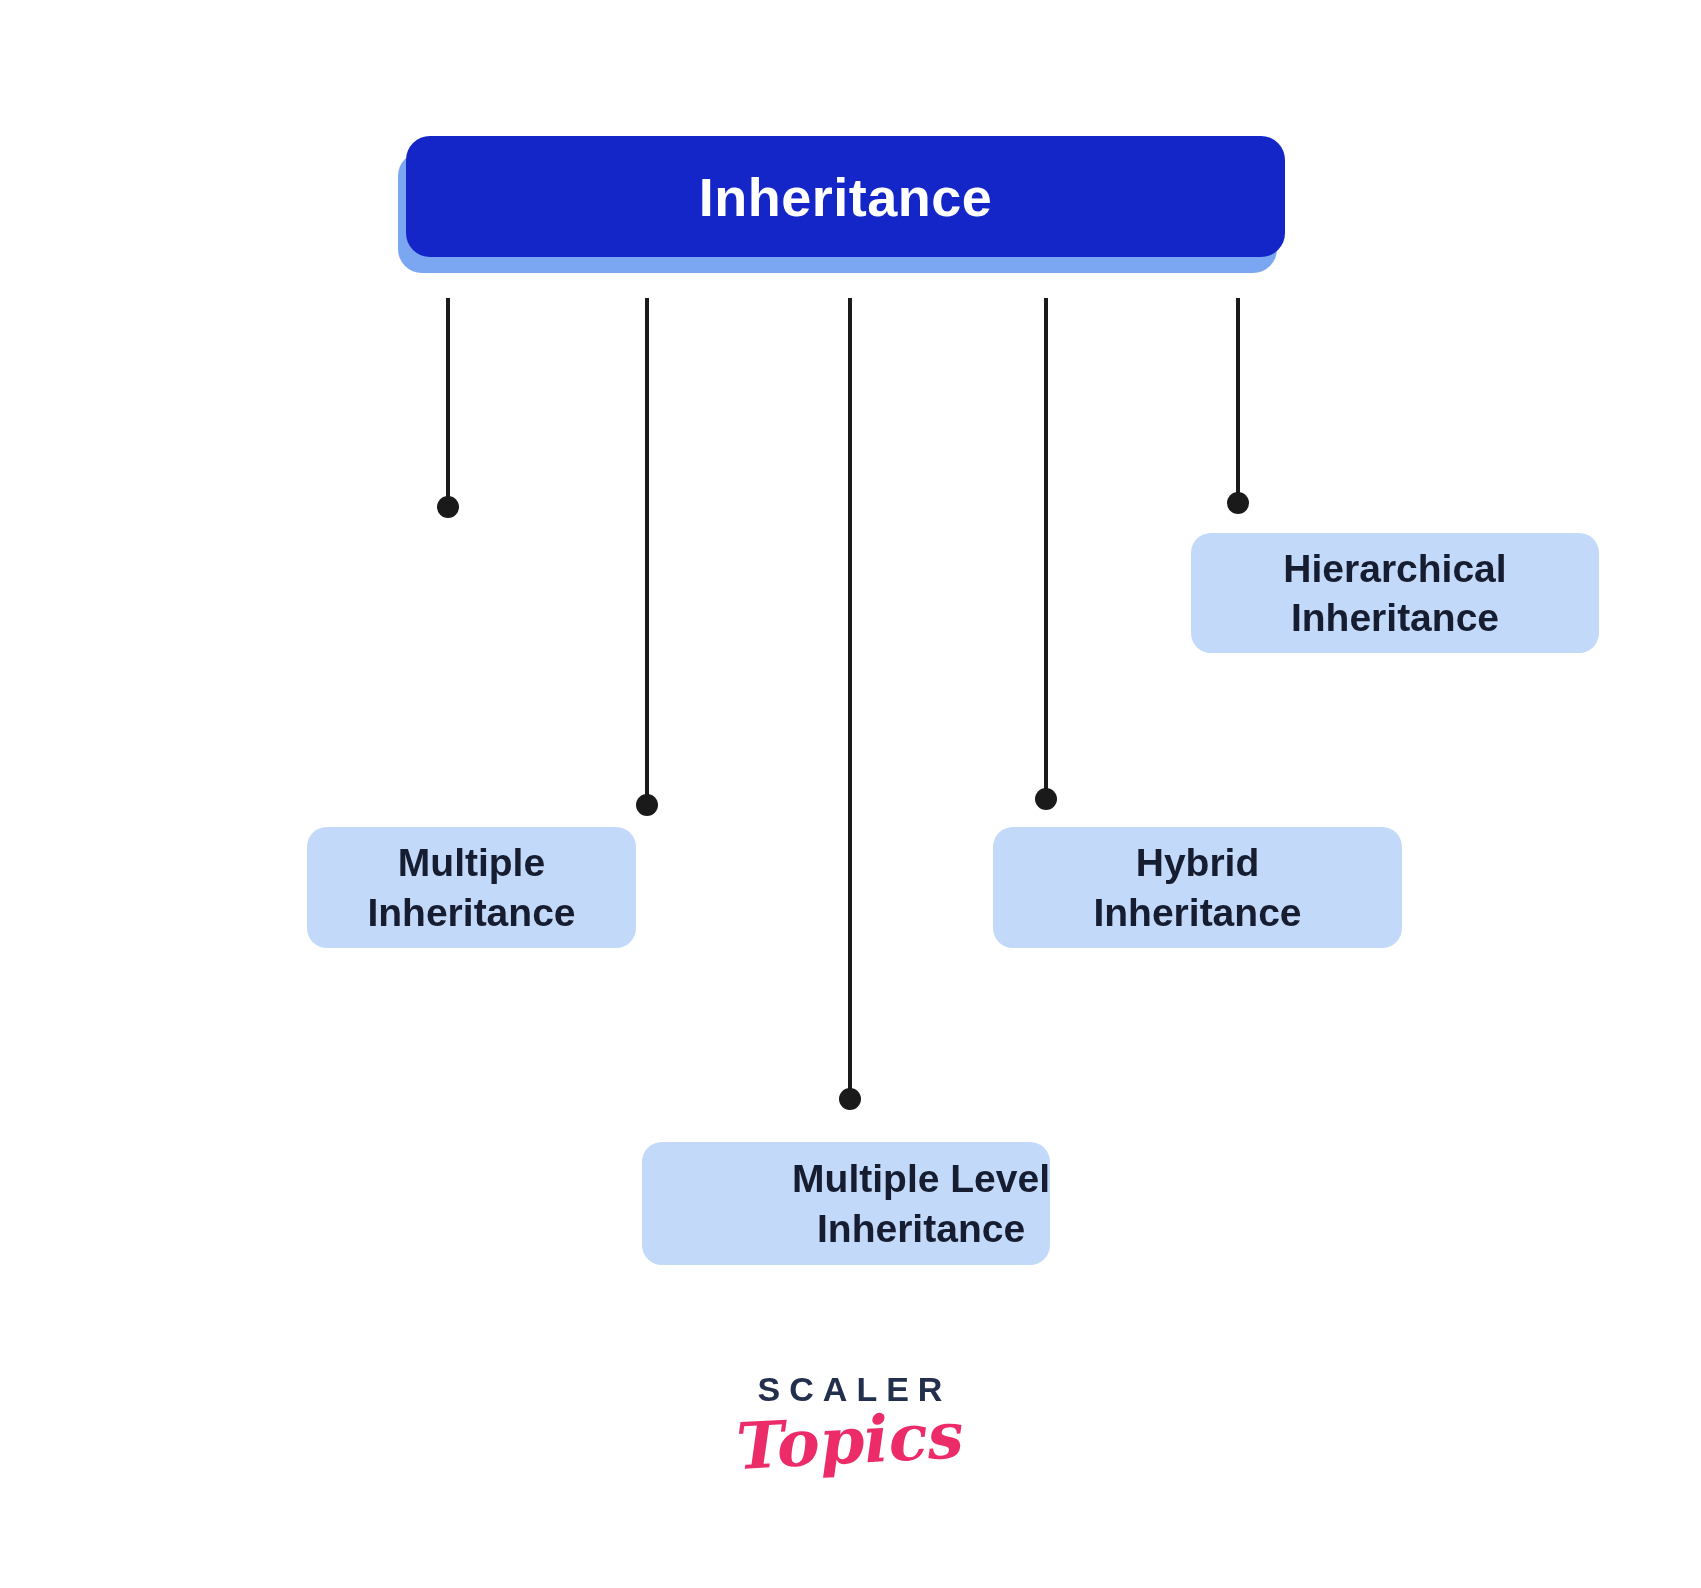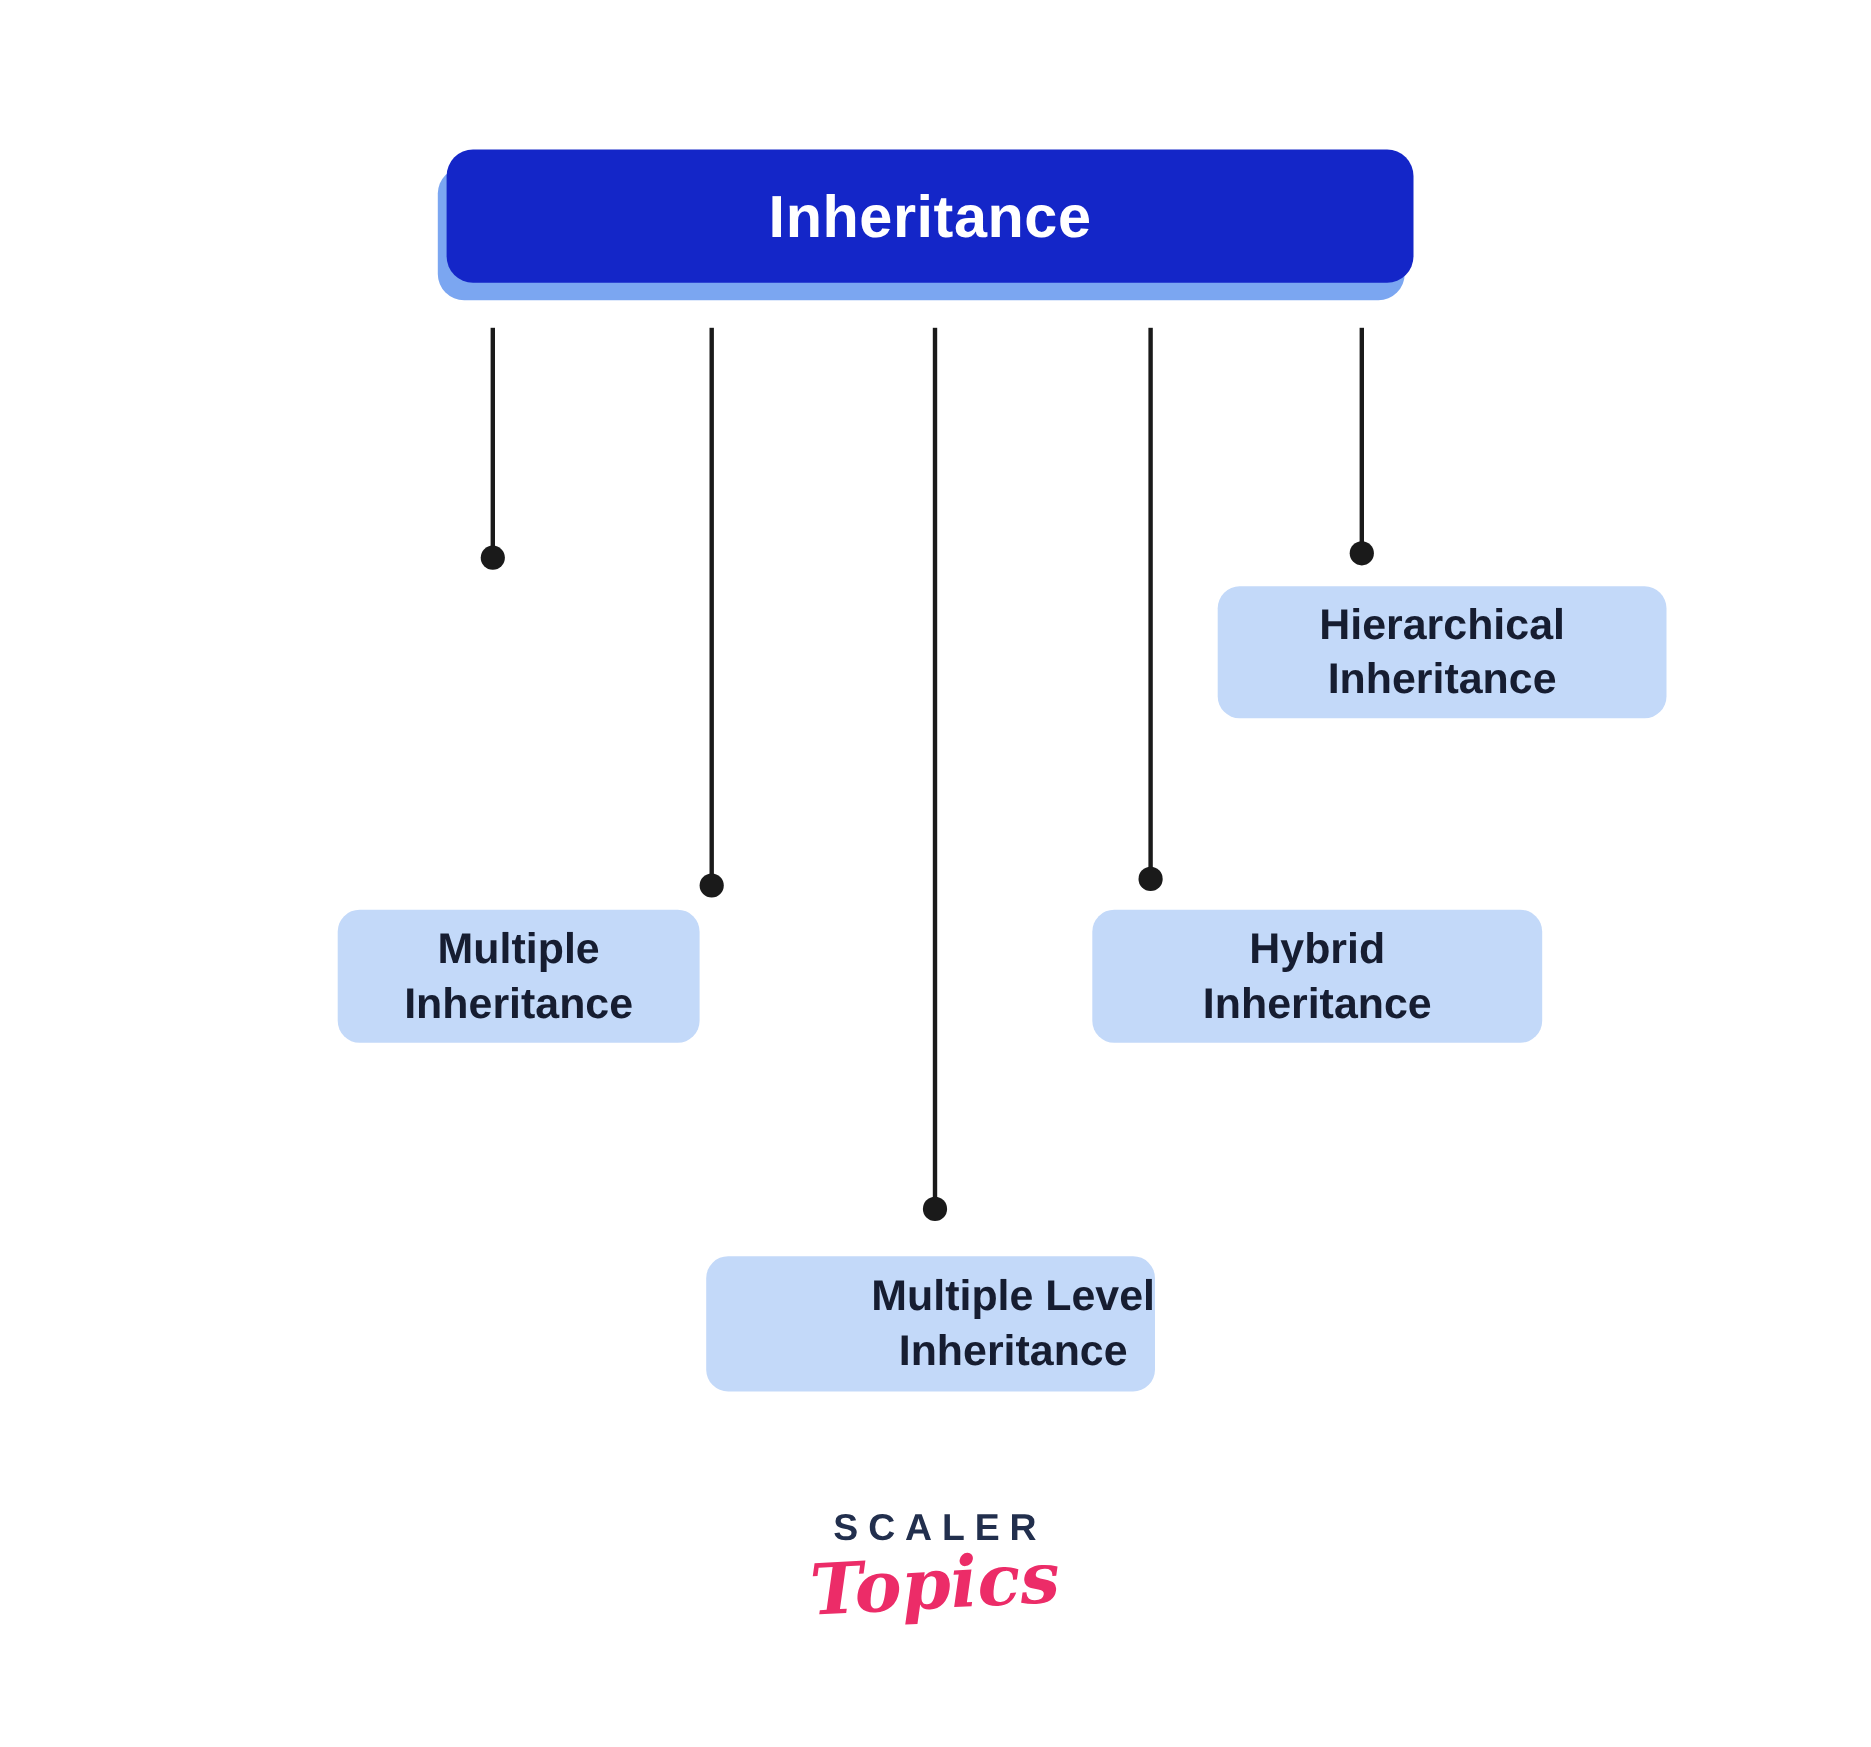--- a/index.html
+++ b/index.html
@@ -74,21 +74,21 @@
     color: #161D31;
     font-size: 39px;
     font-weight: bold;
     line-height: 1.26;
     white-space: pre-line;
   }
   .child-1 { left: 135px;  top: 533px;  width: 407px; height: 115px; }
   .child-2 { left: 307px;  top: 827px;  width: 329px; height: 121px; }
   .child-3 { left: 642px;  top: 1142px; width: 408px; height: 123px; justify-content: flex-end; }
   .child-4 { left: 993px;  top: 827px;  width: 409px; height: 121px; }
-  .child-5 { left: 1107px; top: 533px;  width: 408px; height: 120px; }
+  .child-5 { left: 1191px; top: 533px;  width: 408px; height: 120px; }
 
   
   .logo {
     position: absolute;
     left: 650px; top: 1370px;
     width: 400px;
     text-align: center;
   }
   .logo-brand {
     color: #222F4D;

